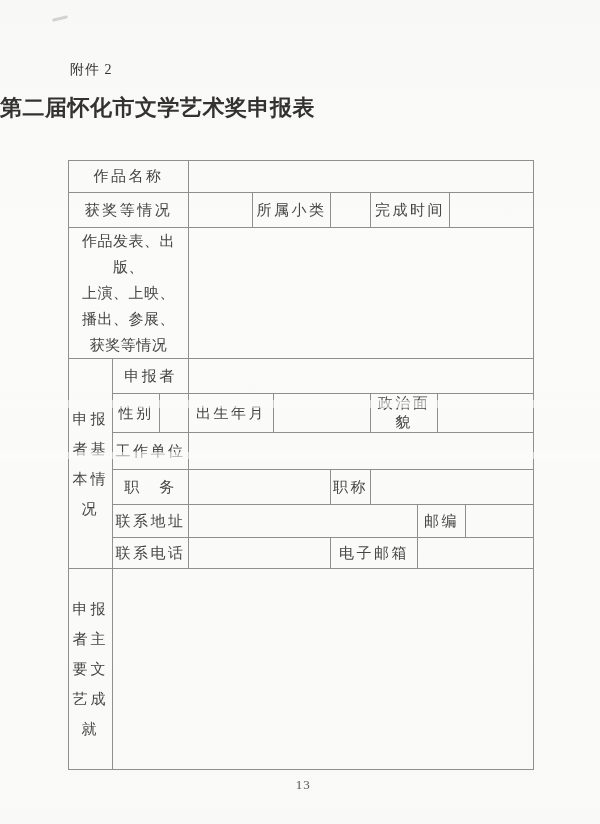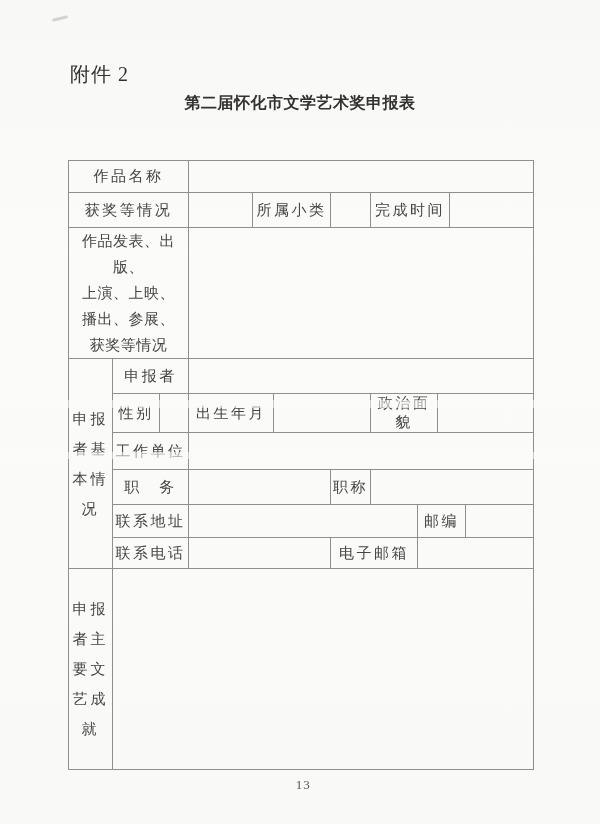--- a/index.html
+++ b/index.html
@@ -16,26 +16,26 @@
     font-family: "Liberation Serif", "DejaVu Serif", serif;
     position: relative;
     overflow: hidden;
   }
   .page {
     position: absolute; inset: 0;
     background: linear-gradient(180deg, #f8f8f6 0%, #fbfbf9 30%, #fafaf8 70%, #f9f9f7 100%);
   }
   .attachment-label {
     position: absolute; left: 70px; top: 61px;
-    font-size: 20px; color: var(--ink-dark); letter-spacing: 1px;
+    font-size: 14px; color: var(--ink-dark); letter-spacing: 1px;
   }
   .form-title {
     position: absolute; left: 0; right: 0; top: 93px;
-    text-align: center;
-    font-size: 16px; font-weight: bold; color: var(--ink-dark);
+    text-align: left;
+    font-size: 22px; font-weight: bold; color: var(--ink-dark);
     letter-spacing: 0.5px;
     font-family: Liberation Serif, serif;
   }
   table.app-table {
     position: absolute; left: 68px; top: 160px;
     width: 465px;
     border-collapse: collapse; table-layout: fixed;
   }
   table.app-table td {
     border: 1px solid var(--border);

